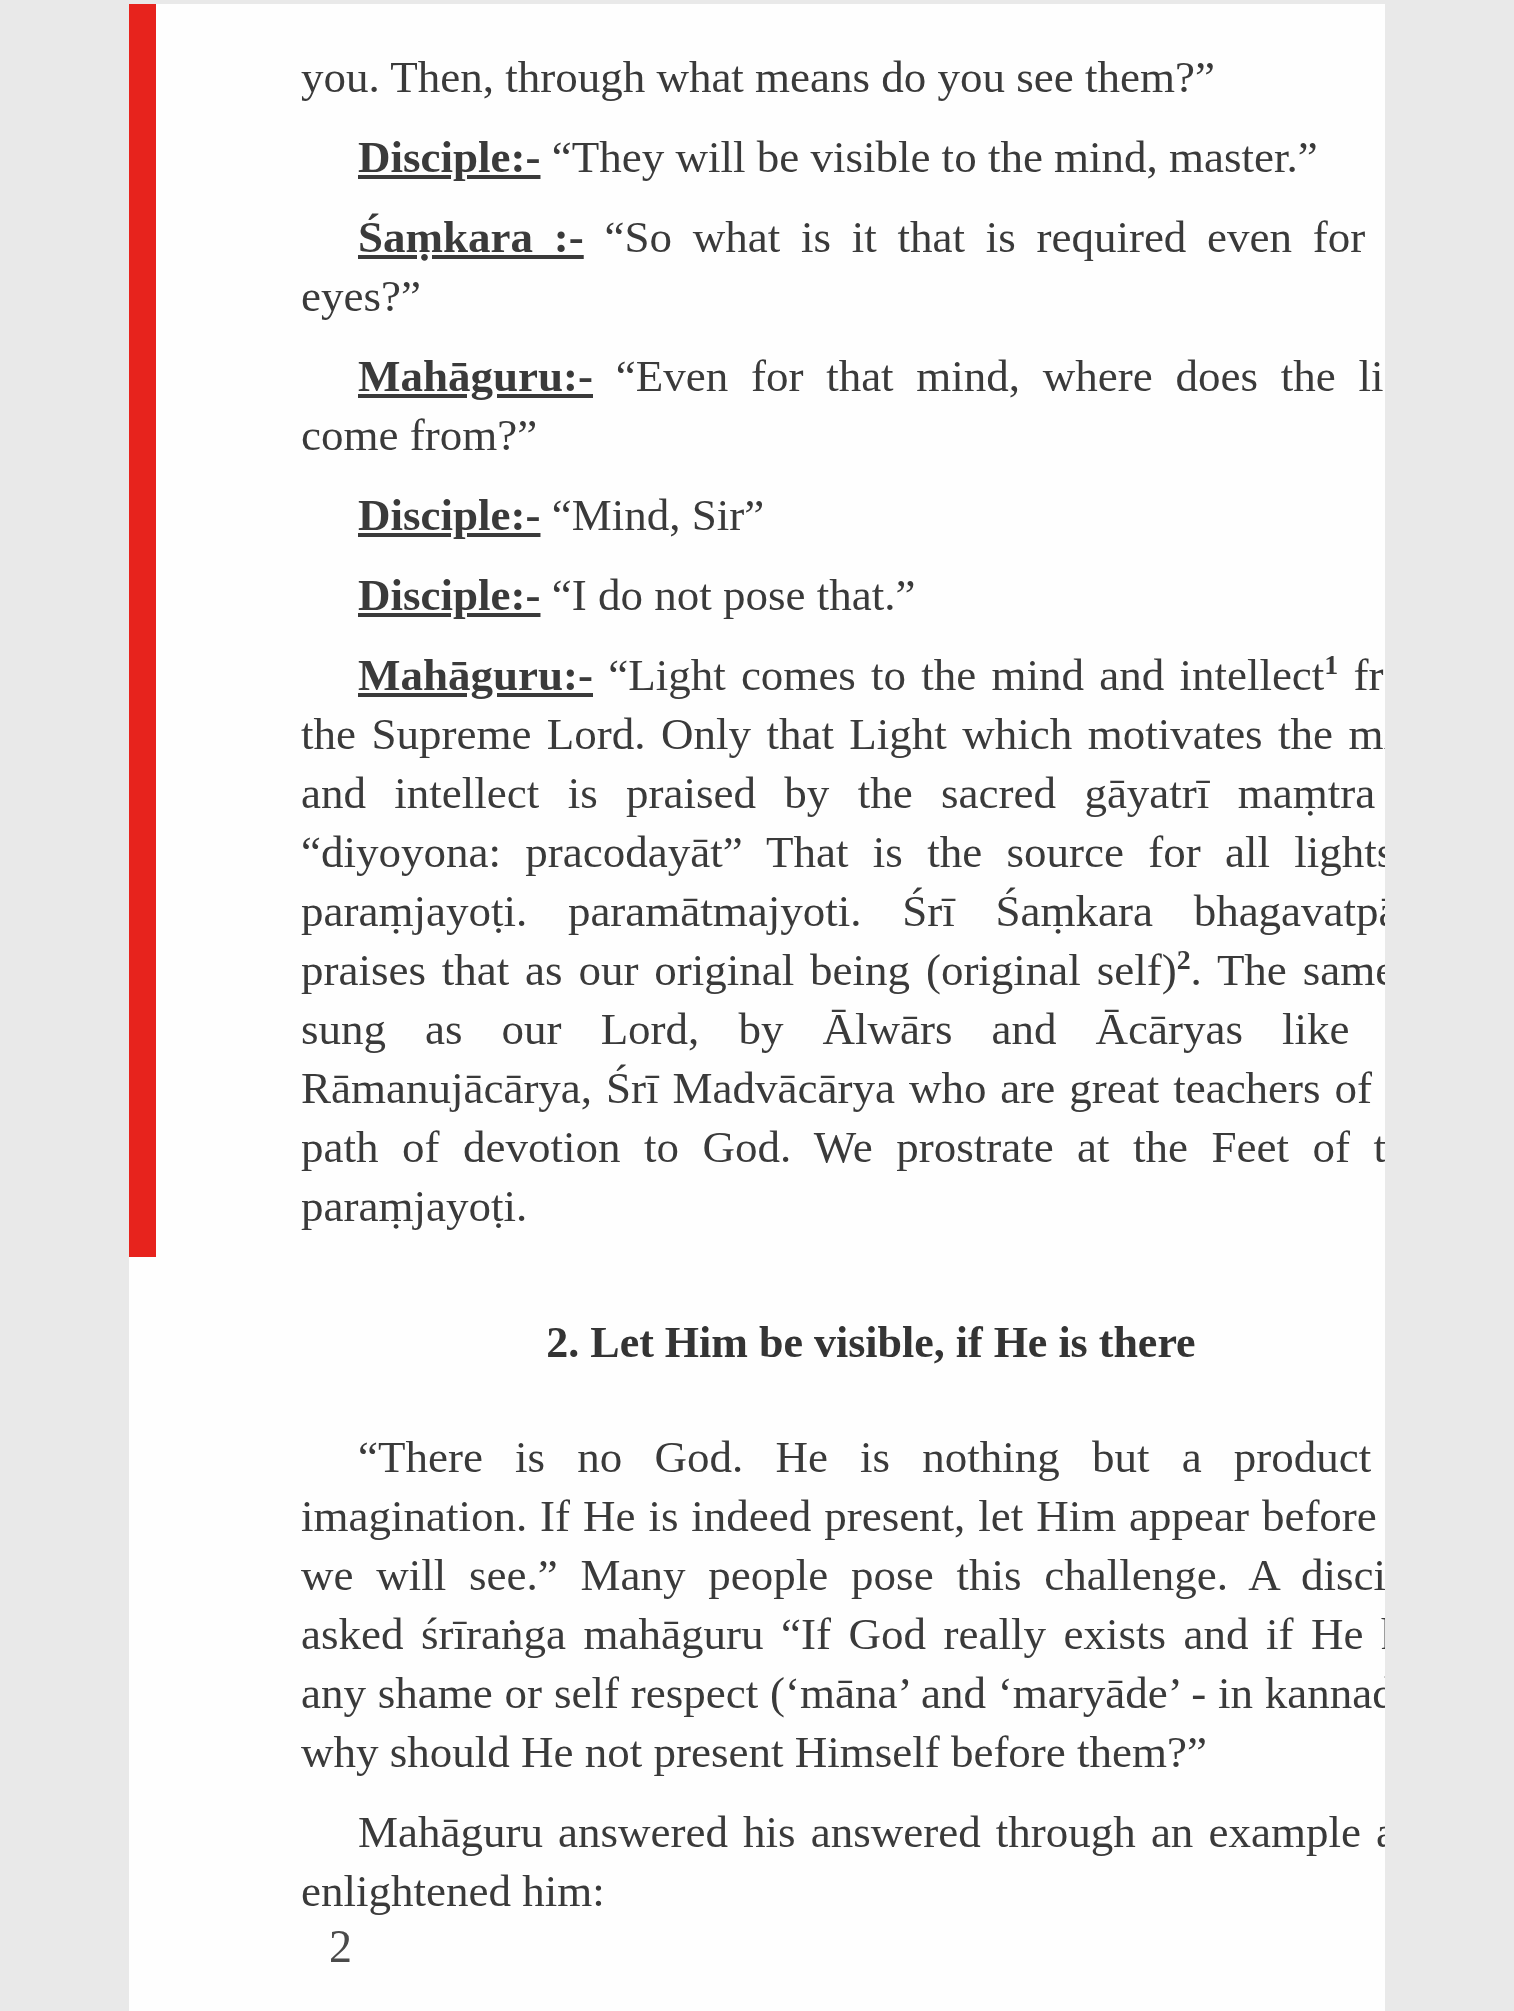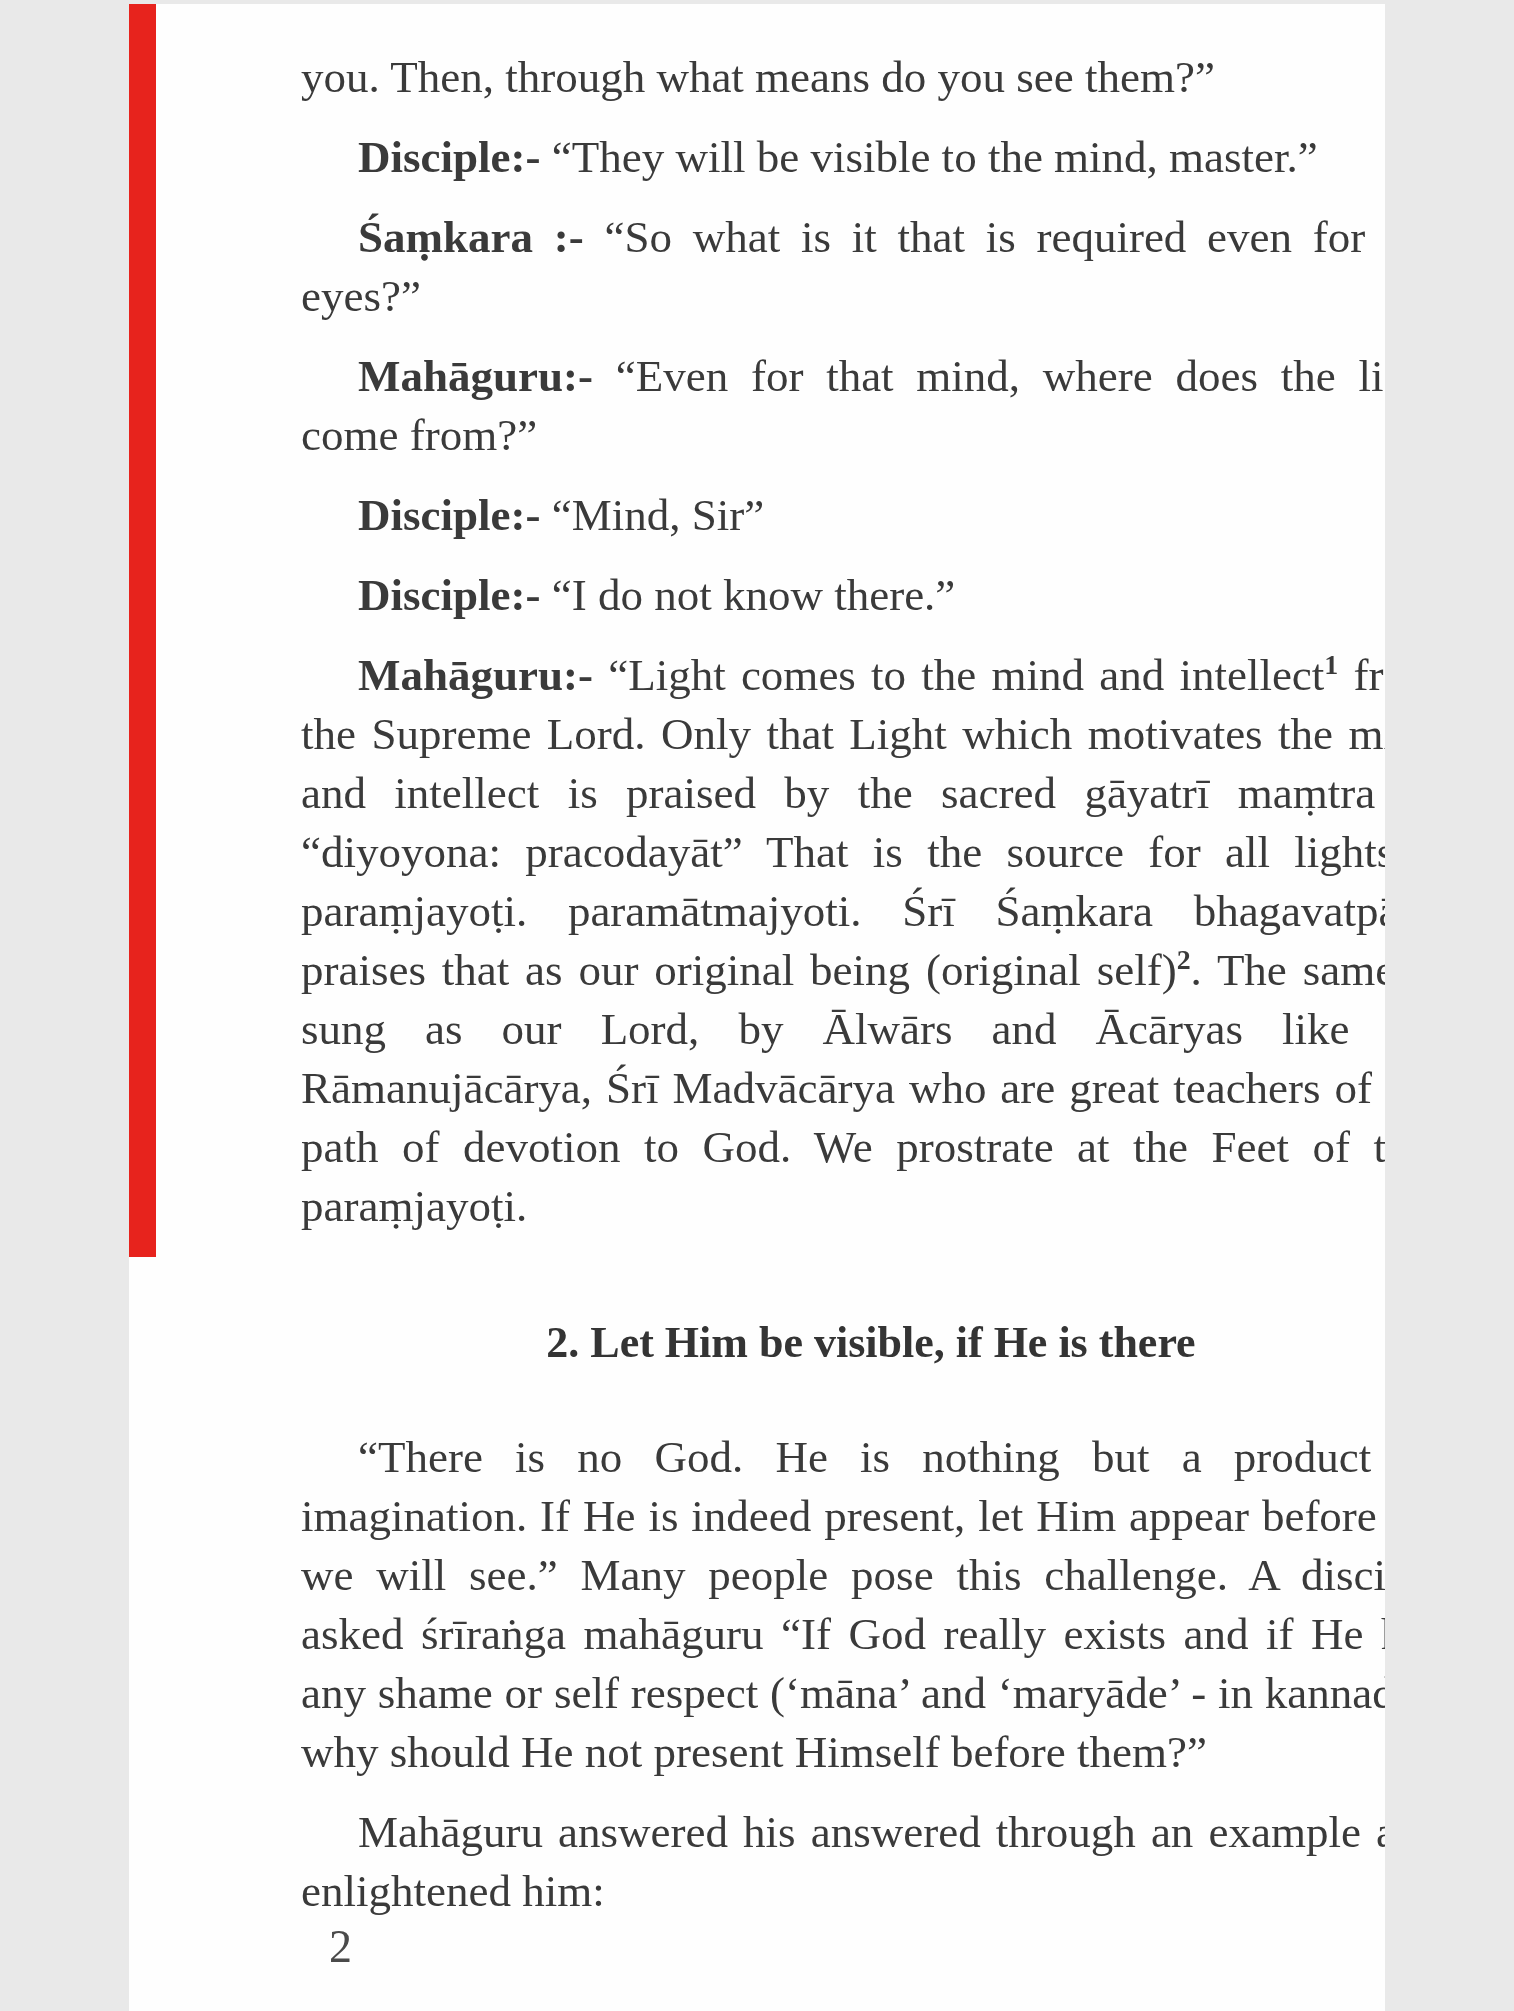--- a/index.html
+++ b/index.html
@@ -23,21 +23,21 @@
   }
   .para{
     font-size:45px;
     line-height:59px;
     margin:0 0 21px 0;
     text-align:justify;
     text-justify:inter-word;
   }
   .para.no-justify{text-align:left;}
   .indent{text-indent:57px;}
-  .bold{font-weight:bold;}
+  .bold{font-weight:bold;text-decoration:underline;}
   .italic{}
   sup{
     font-size:0.62em;
     font-weight:bold;
     line-height:0;
     vertical-align:super;
   }
   .heading{
     font-size:44px;
     line-height:66px;
@@ -58,21 +58,21 @@
 
 <div class="page">
   <div class="stripe" style="background: rgb(231, 35, 29);"></div>
 
   <div class="text-column">
       <p class="para no-justify"><span>you. Then, through what means do you see them?”</span></p>
       <p class="para indent no-justify"><span class="bold">Disciple:-</span><span> “They will be visible to the mind, master.”</span></p>
       <p class="para indent"><span class="bold">Śaṃkara :-</span><span> “So what is it that is required even for the eyes?”</span></p>
       <p class="para indent"><span class="bold">Mahāguru:-</span><span> “Even for that mind, where does the light come from?”</span></p>
       <p class="para indent no-justify"><span class="bold">Disciple:-</span><span> “Mind, Sir”</span></p>
-      <p class="para indent no-justify"><span class="bold">Disciple:-</span><span> “I do not know there.”</span></p>
+      <p class="para indent no-justify"><span class="bold">Disciple:-</span><span> “I do not pose that.”</span></p>
       <p class="para indent"><span class="bold">Mahāguru:-</span><span> “Light comes to the mind and intellect</span><sup>1</sup><span> from the Supreme Lord. Only that Light which motivates the mind and intellect is praised by the sacred gāyatrī maṃtra as “</span><span class="italic">diyoyona: pracodayāt</span><span>” That is the source for all lights – paraṃjayoṭi. paramātmajyoti. Śrī Śaṃkara bhagavatpāda praises that as our original being (original self)</span><sup>2</sup><span>. The same is sung as our Lord, by Ālwārs and Ācāryas like Śrī Rāmanujācārya, Śrī Madvācārya who are great teachers of the path of devotion to God. We prostrate at the Feet of that paraṃjayoṭi.</span></p>
       <h2 class="heading"><span>2. Let Him be visible, if He is there</span></h2>
       <p class="para indent"><span>“There is no God. He is nothing but a product of imagination. If He is indeed present, let Him appear before us, we will see.” Many people pose this challenge. A disciple asked śrīraṅga mahāguru “If God really exists and if He has any shame or self respect (‘</span><span class="italic">māna</span><span>’ and ‘</span><span class="italic">maryāde</span><span>’ - in kannada), why should He not present Himself before them?”</span></p>
       <p class="para indent"><span>Mahāguru answered his answered through an example and enlightened him:</span></p>
     </div>
 
   <div class="page-number">2</div>
 </div>
 
 </body></html>

